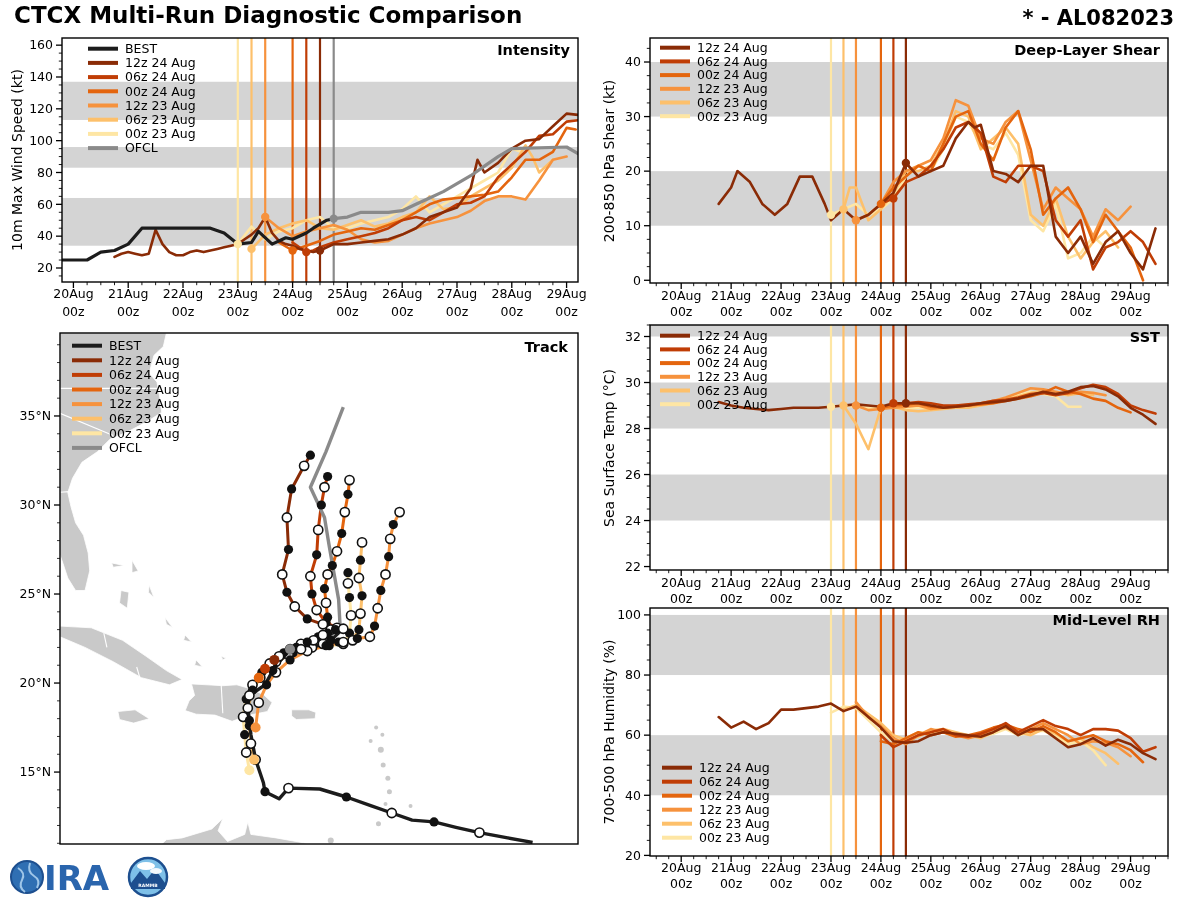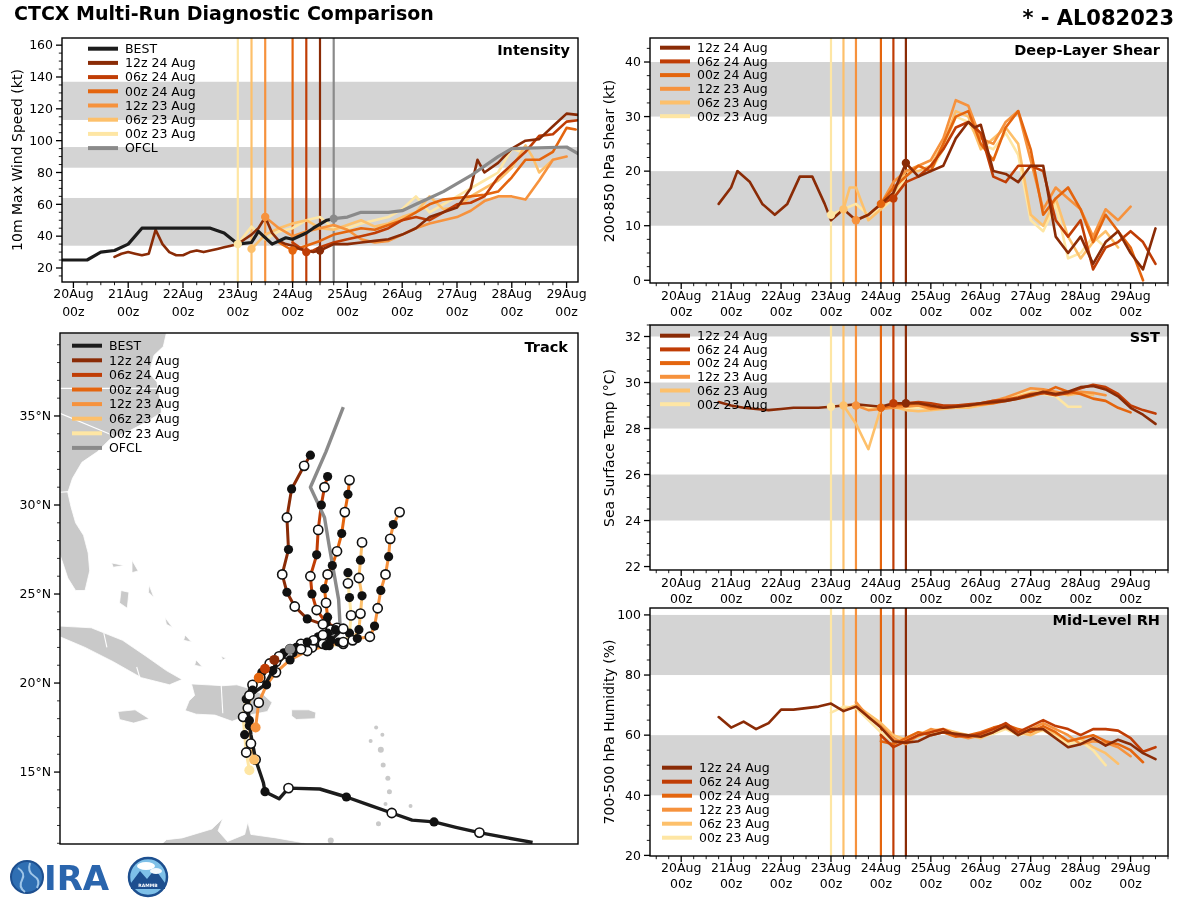--- a/index.html
+++ b/index.html
@@ -1,19 +1,19 @@
 <!DOCTYPE html>
 <html><head>
 <meta charset="utf-8">
 <style>
   html,body{margin:0;padding:0;background:#fff;}
   #fig{position:relative;width:1200px;height:900px;background:#fff;
        font-family:"DejaVu Sans","Liberation Sans",sans-serif;overflow:hidden;}
   #plot-svg{position:absolute;left:0;top:0;}
-  .page-title{position:absolute;left:14px;top:2px;font-size:19px;font-weight:bold;color:#000;}
+  .page-title{position:absolute;left:14px;top:2px;font-size:23px;font-weight:bold;color:#000;}
   .storm-id{position:absolute;right:26px;top:6px;font-size:21px;font-weight:bold;color:#000;text-align:right;}
   .ylab{position:absolute;display:flex;align-items:center;justify-content:center;width:30px;}
   .ylab span{transform:rotate(-90deg);white-space:nowrap;font-size:14px;color:#000;}
   .ylab-intensity{left:2px;top:38px;height:244px;}
   .ylab-shear{left:594px;top:38px;height:245px;}
   .ylab-sst{left:594px;top:325px;height:245px;}
   .ylab-rh{left:594px;top:608px;height:248px;}
 </style>
 </head>
 <body>

